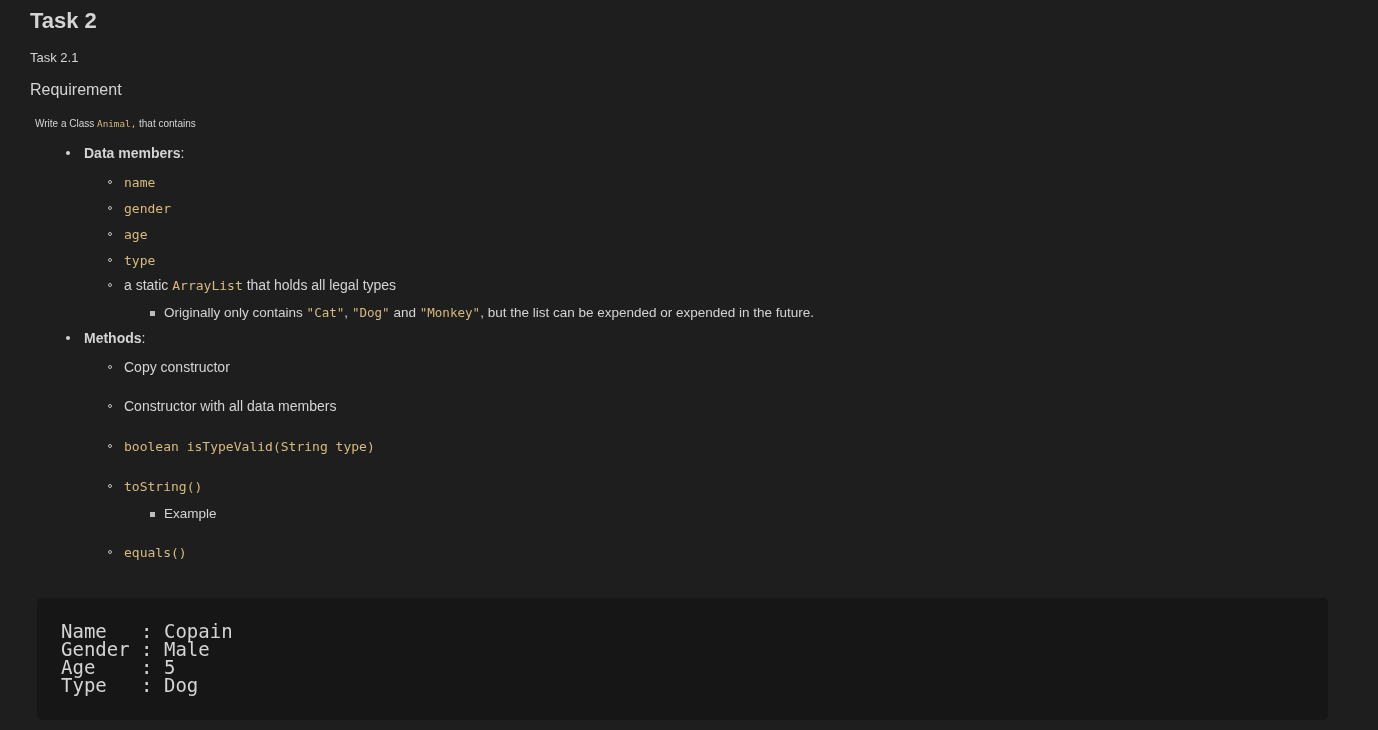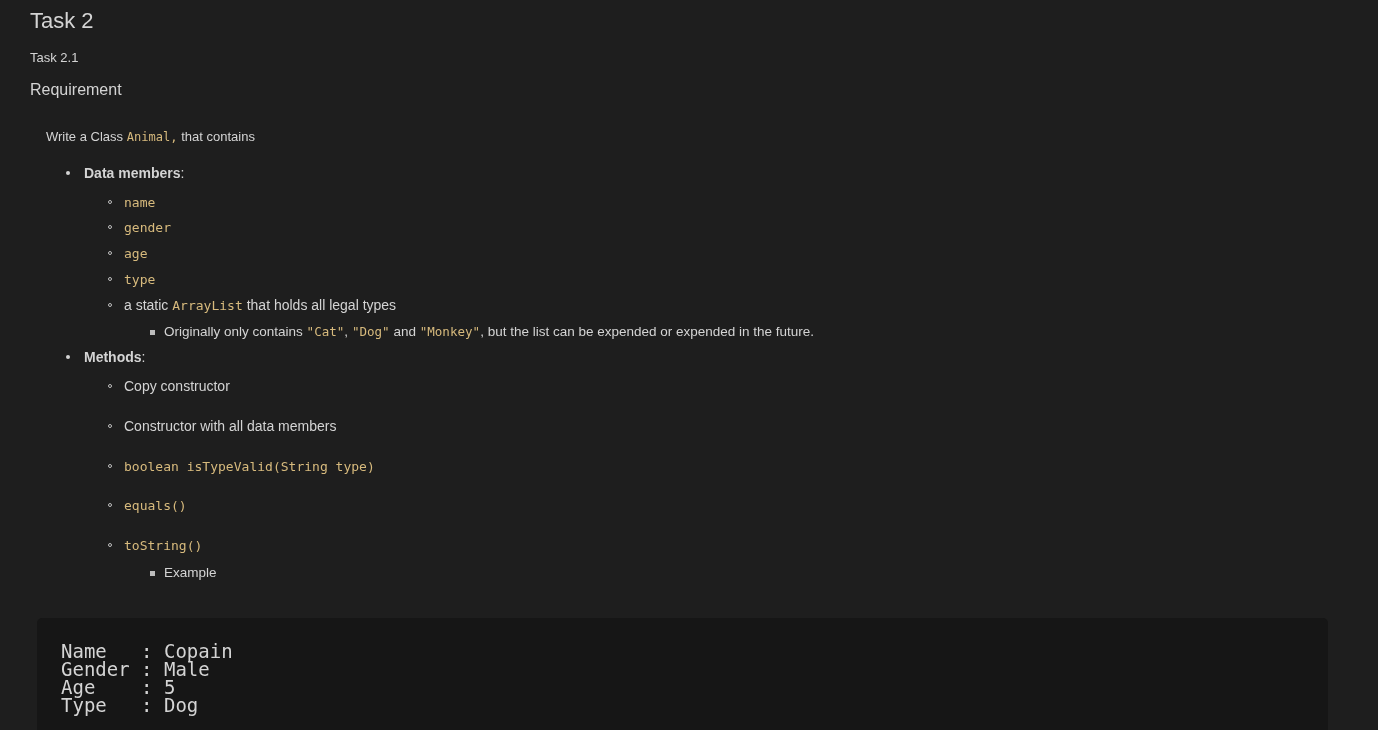--- a/index.html
+++ b/index.html
@@ -15,21 +15,21 @@
     color: #d4d4d4;
     -webkit-font-smoothing: antialiased;
   }
   .page {
     padding: 0 24px;
     box-sizing: border-box;
   }
   
   .h1 {
     font-size: 22px;
-    font-weight: 400;
+    font-weight: 700;
     color: #d4d4d4;
     margin: 0;
     padding: 6px 0 0 6px;
     line-height: 1.4;
   }
   .h2 {
     font-size: 13px;
     font-weight: 400;
     color: #d4d4d4;
     margin: 0;
@@ -38,23 +38,23 @@
   }
   .h3 {
     font-size: 16px;
     font-weight: 400;
     color: #d4d4d4;
     margin: 0;
     padding: 13px 0 0 6px;
     line-height: 1.35;
   }
   .para {
-    font-size: 13px;
+    font-size: 10px;
     color: #d4d4d4;
-    margin: 16px;
+    margin: 5px;
     padding: 11px 0 0 6px;
     line-height: 1.45;
   }
   
   code.ic {
     font-family: "DejaVu Sans Mono", "Liberation Mono", monospace;
     color: #d7ba7d;
     font-size: 0.93em;
     white-space: pre;
   }
@@ -168,24 +168,24 @@
           <li><code class="ic">age</code></li>
           <li><code class="ic">type</code></li>
           <li><span>a static </span><code class="ic">ArrayList</code><span> that holds all legal types</span><ul class="lvl3">
               <li><span>Originally only contains </span><code class="ic">"Cat"</code><span>, </span><code class="ic">"Dog"</code><span> and </span><code class="ic">"Monkey"</code><span>, but the list can be expended or expended in the future.</span></li>
             </ul></li>
         </ul></li>
       <li><span class="lvl1-label">Methods<span class="plain">:</span></span><ul class="lvl2 loose">
           <li><span>Copy constructor</span></li>
           <li><span>Constructor with all data members</span></li>
           <li><code class="ic">boolean isTypeValid(String type)</code></li>
-          <li><code class="ic">equals()</code></li>
           <li><code class="ic">toString()</code><ul class="lvl3">
               <li><span>Example</span></li>
             </ul></li>
+          <li><code class="ic">equals()</code></li>
         </ul></li>
     </ul>
 
   <div class="codeblock">
     <pre id="codeblock-pre">Name   : Copain
 Gender : Male
 Age    : 5
 Type   : Dog</pre>
   </div>
 

